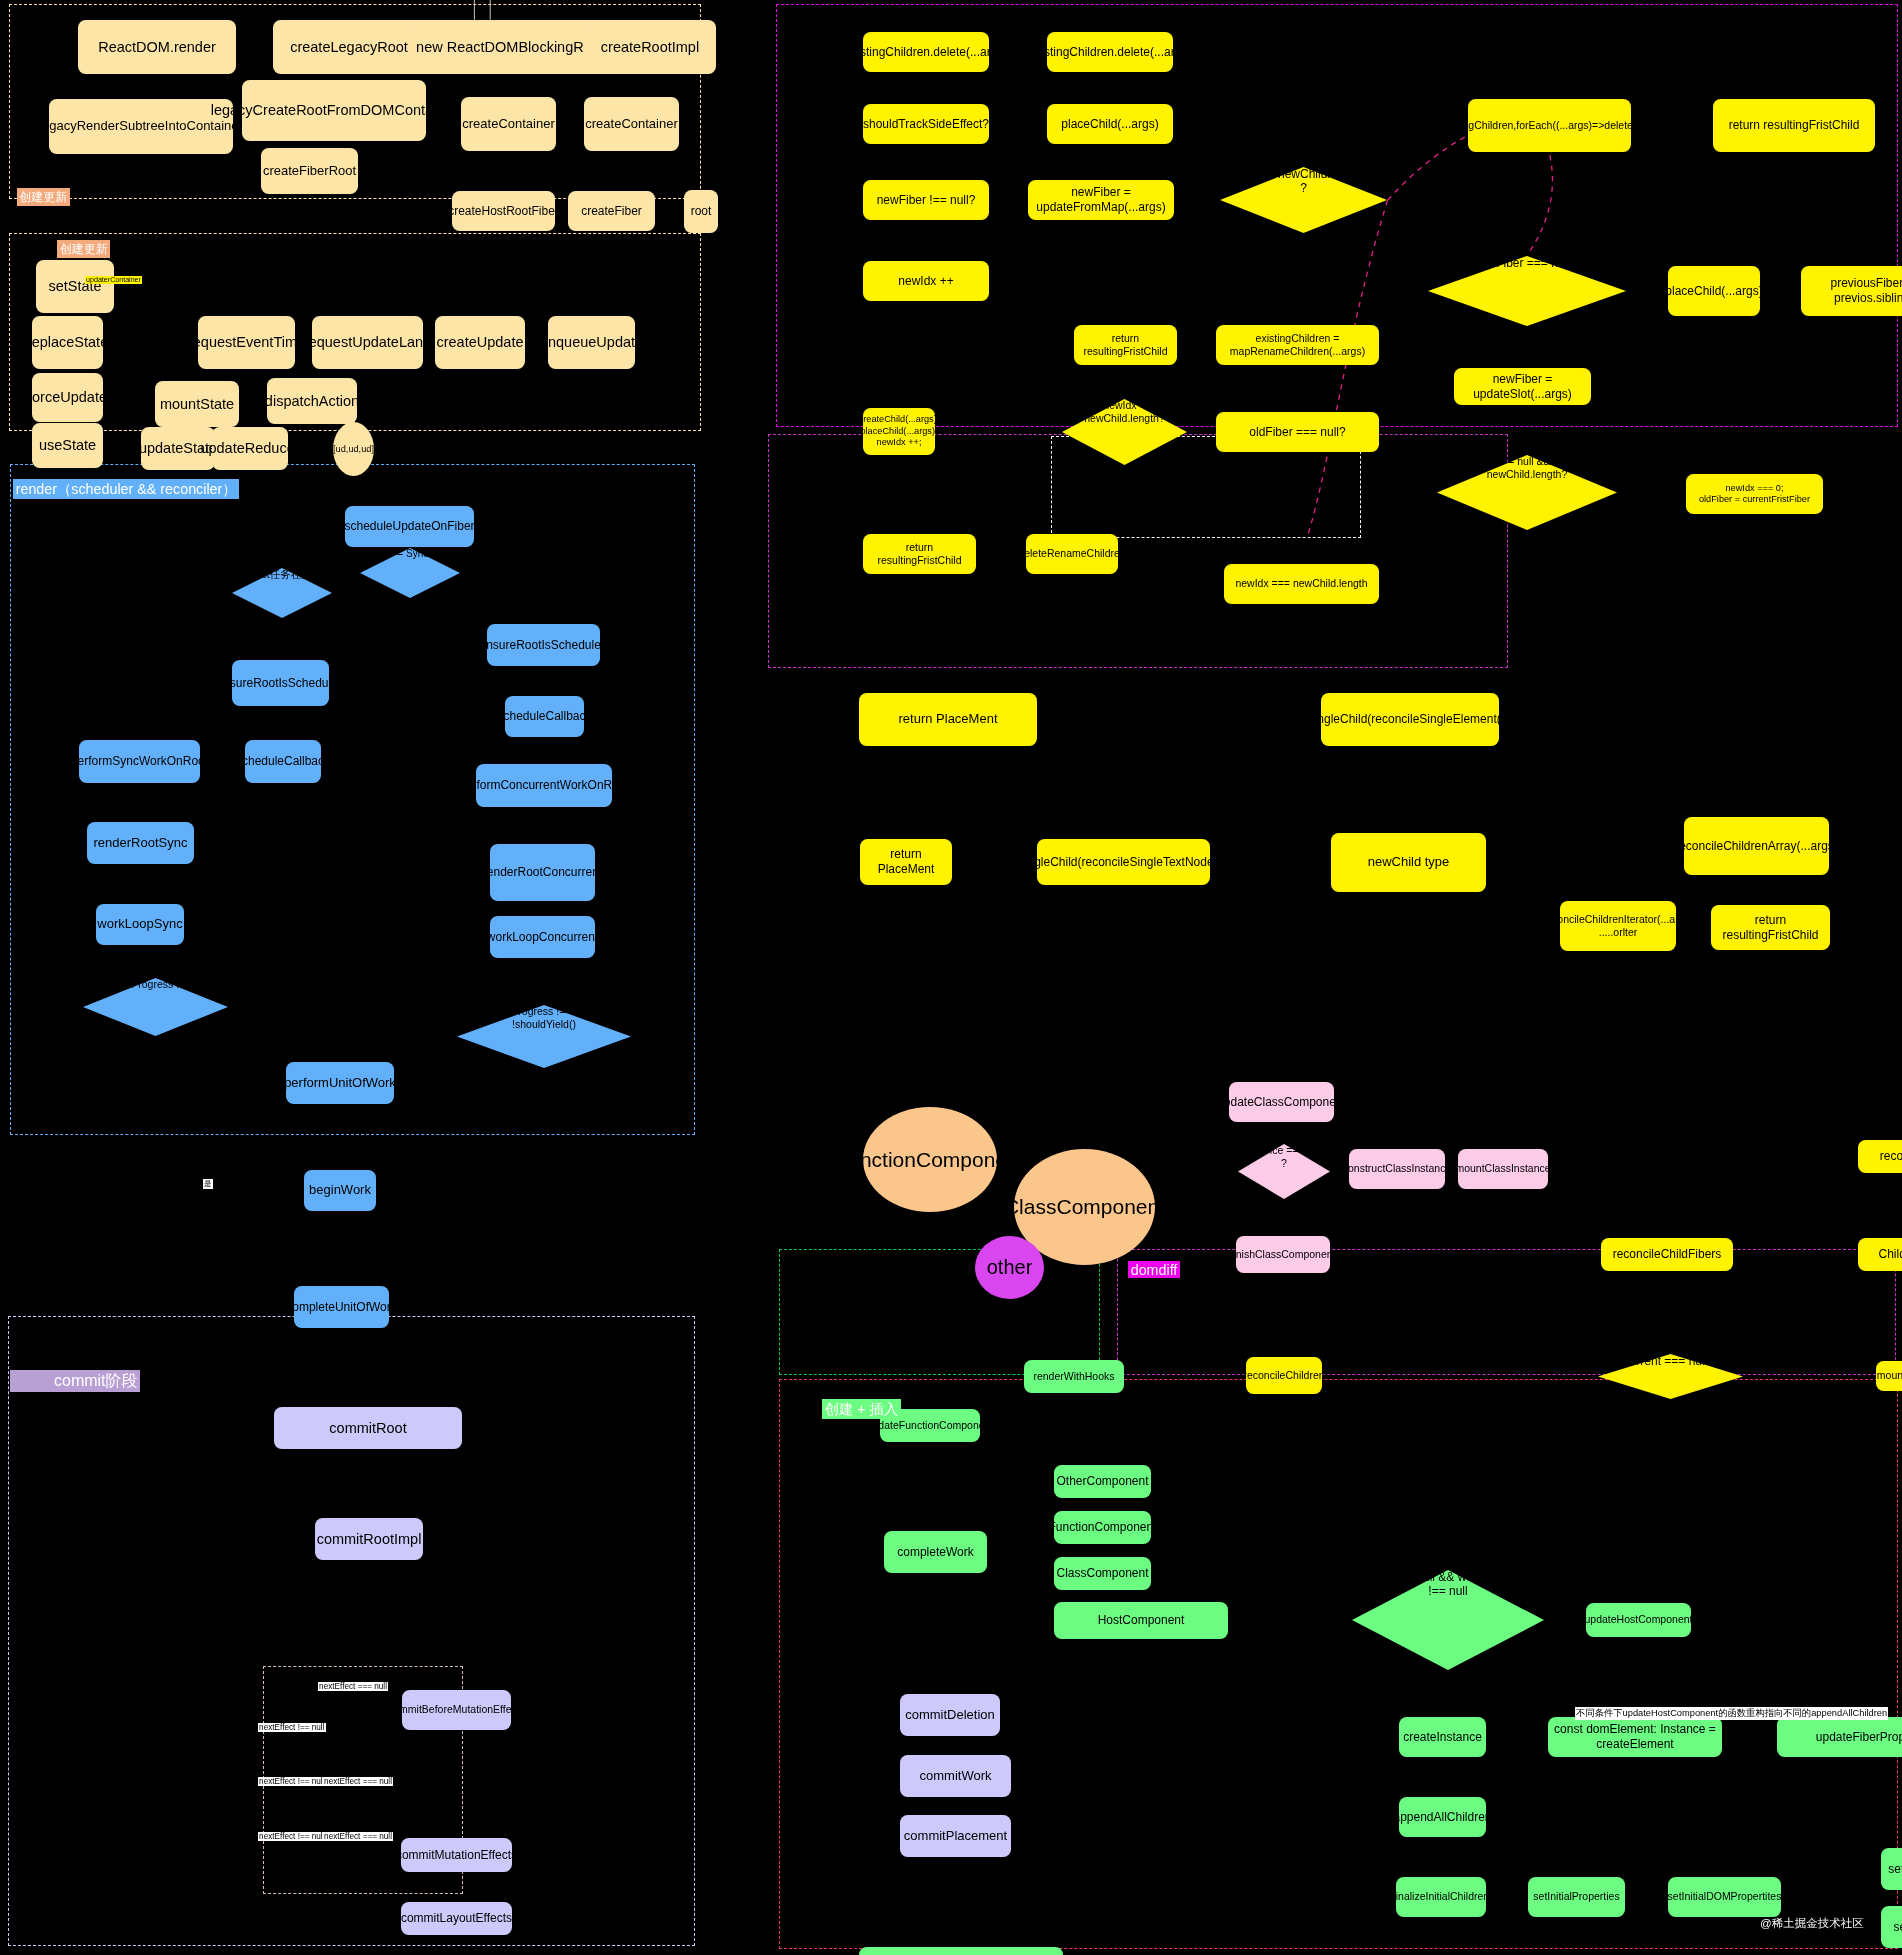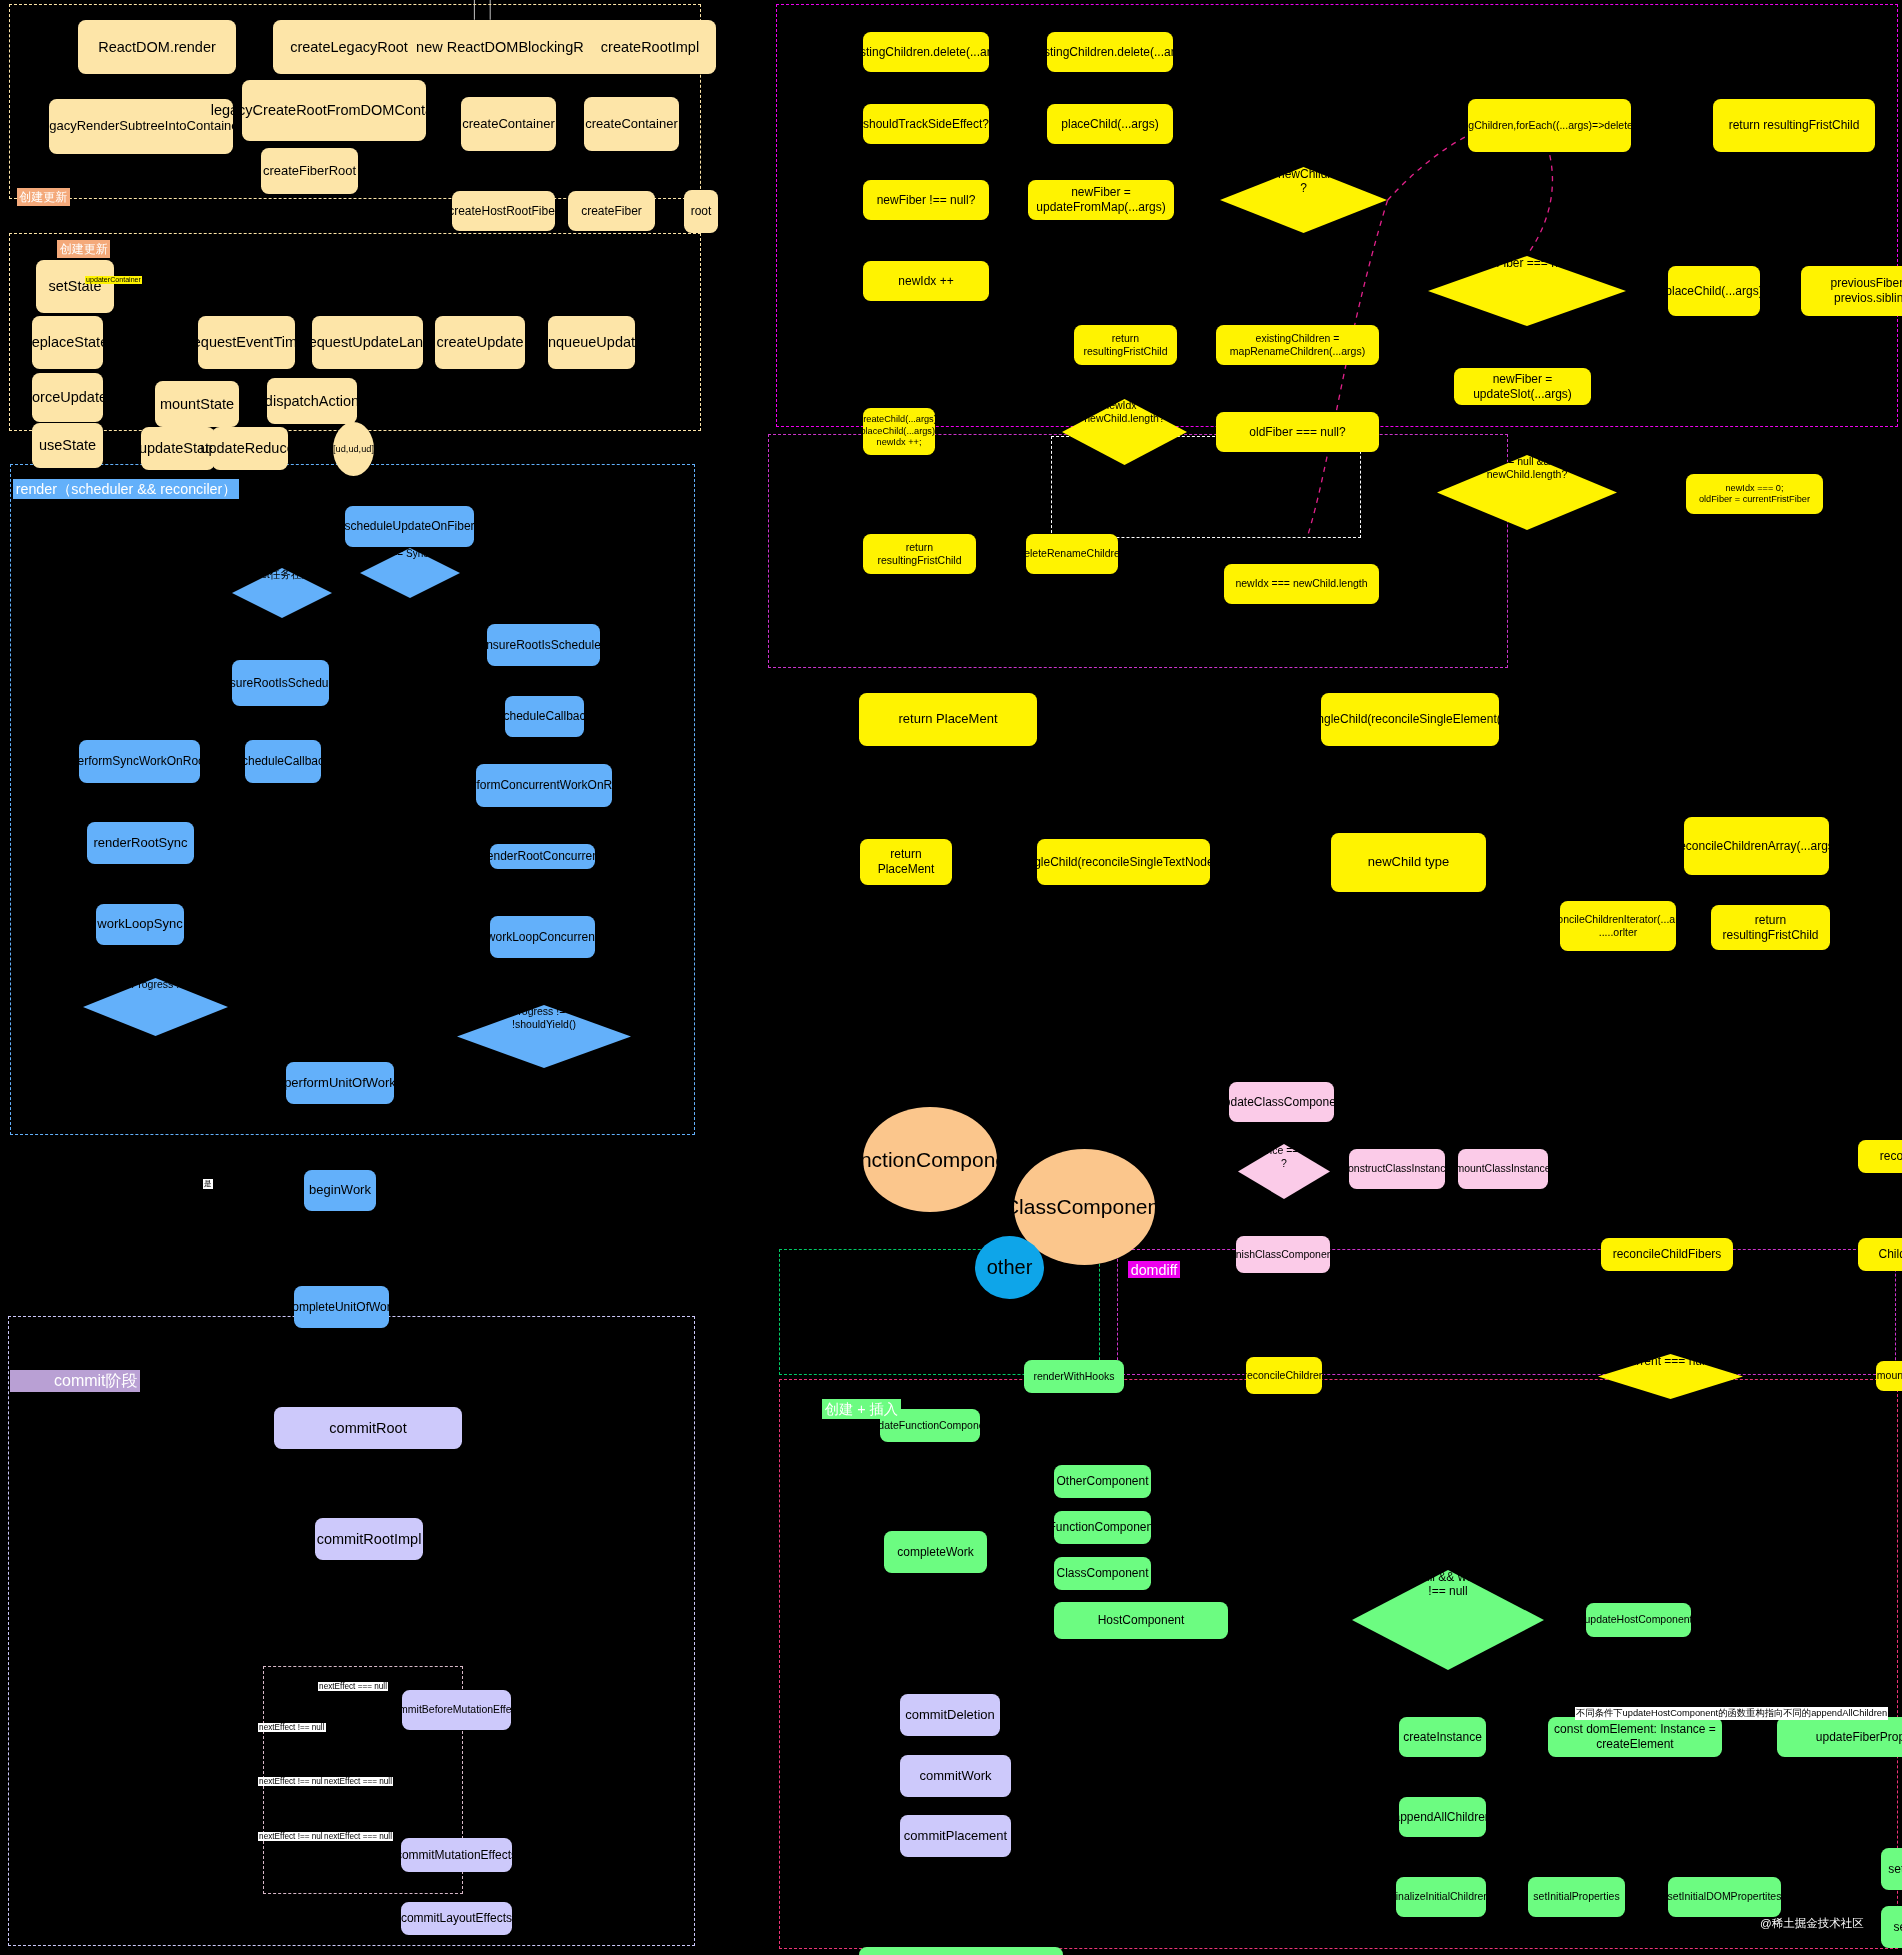--- a/index.html
+++ b/index.html
@@ -170,21 +170,21 @@
     <div class="node orange" style="left: 141px; top: 427px; width: 74px; height: 43px; font-size: 14.5px;">updateState</div>
     <div class="node orange" style="left: 212px; top: 427px; width: 76px; height: 43px; font-size: 14.5px;">updateReducer</div>
     <div class="node blue" style="left: 345px; top: 506px; width: 129px; height: 41px; font-size: 12px;">scheduleUpdateOnFiber</div>
     <div class="node blue" style="left: 487px; top: 624px; width: 113px; height: 42px; font-size: 12px;">ensureRootIsScheduled</div>
     <div class="node blue" style="left: 232px; top: 660px; width: 97px; height: 46px; font-size: 12px;">ensureRootIsScheduled</div>
     <div class="node blue" style="left: 505px; top: 696px; width: 79px; height: 41px; font-size: 12px;">scheduleCallback</div>
     <div class="node blue" style="left: 79px; top: 740px; width: 121px; height: 43px; font-size: 12px;">performSyncWorkOnRoot</div>
     <div class="node blue" style="left: 245px; top: 740px; width: 76px; height: 43px; font-size: 12px;">scheduleCallback</div>
     <div class="node blue" style="left: 476px; top: 764px; width: 136px; height: 43px; font-size: 12px;">performConcurrentWorkOnRoot</div>
     <div class="node blue" style="left: 87px; top: 822px; width: 107px; height: 42px; font-size: 13px;">renderRootSync</div>
-    <div class="node blue" style="left: 490px; top: 844px; width: 105px; height: 25px; font-size: 12px;">renderRootConcurrent</div>
+    <div class="node blue" style="left: 490px; top: 844px; width: 105px; height: 57px; font-size: 12px;">renderRootConcurrent</div>
     <div class="node blue" style="left: 96px; top: 904px; width: 88px; height: 41px; font-size: 13px;">workLoopSync</div>
     <div class="node blue" style="left: 490px; top: 916px; width: 105px; height: 42px; font-size: 12px;">workLoopConcurrent</div>
     <div class="node blue" style="left: 286px; top: 1062px; width: 108px; height: 42px; font-size: 13px;">performUnitOfWork</div>
     <div class="node blue" style="left: 304px; top: 1170px; width: 72px; height: 41px; font-size: 13px;">beginWork</div>
     <div class="node blue" style="left: 294px; top: 1286px; width: 95px; height: 42px; font-size: 12px;">completeUnitOfWork</div>
     <div class="node purple" style="left: 274px; top: 1407px; width: 188px; height: 42px; font-size: 14.5px;">commitRoot</div>
     <div class="node purple" style="left: 315px; top: 1518px; width: 108px; height: 42px; font-size: 14.5px;">commitRootImpl</div>
     <div class="node purple" style="left: 402px; top: 1690px; width: 109px; height: 40px; font-size: 10.5px;">commitBeforeMutationEffects</div>
     <div class="node purple" style="left: 401px; top: 1838px; width: 111px; height: 34px; font-size: 12px;">commitMutationEffects</div>
     <div class="node purple" style="left: 401px; top: 1902px; width: 111px; height: 33px; font-size: 12px;">commitLayoutEffects</div>
@@ -290,21 +290,21 @@
       <div class="dshape"></div>
       <div class="dtext">current === null ?</div>
     </div>
     <div class="diamond green" style="left: 1352px; top: 1570px; width: 192px; height: 100px; font-size: 12px;">
       <div class="dshape"></div>
       <div class="dtext">current !== null &amp;&amp; workInProgress !== null</div>
     </div>
     <div class="ellipse" style="left: 333px; top: 422px; width: 41px; height: 54px; font-size: 9.2px; background: rgb(253, 229, 168);">[ud,ud,ud]</div>
     <div class="ellipse" style="left: 863px; top: 1107px; width: 134px; height: 105px; font-size: 21px; background: rgb(251, 198, 140);">FunctionComponent</div>
     <div class="ellipse" style="left: 1014px; top: 1149px; width: 141px; height: 116px; font-size: 21px; background: rgb(251, 198, 140);">ClassComponent</div>
-    <div class="ellipse" style="left: 975px; top: 1236px; width: 69px; height: 63px; font-size: 20px; background: #0ea5e9;">other</div>
+    <div class="ellipse" style="left: 975px; top: 1236px; width: 69px; height: 63px; font-size: 20px; background: #d946ef;">other</div>
     <div class="tag orange-tag" style="left: 16.5px; top: 188px; font-size: 12px;">创建更新</div>
     <div class="tag orange-tag" style="left: 57px; top: 240px; font-size: 12px;">创建更新</div>
     <div class="tag blue-tag" style="left: 13px; top: 479px; font-size: 14.3px;">render（scheduler &amp;&amp; reconciler）</div>
     <div class="tag purple-tag" style="left: 10px; top: 1370px; font-size: 16px; padding-left: 44px;">commit阶段</div>
     <div class="tag magenta-tag" style="left: 1128px; top: 1261px; font-size: 14.3px;">domdiff</div>
     <div class="tag green-tag" style="left: 822px; top: 1399px; font-size: 14.3px;">创建 + 插入</div>
     <div class="label-chip" style="left: 85px; top: 276px; font-size: 7.1px;">updaterContainer</div>
     <div class="label-white" style="left: 318px; top: 1682px; font-size: 8.2px;">nextEffect === null</div>
     <div class="label-white" style="left: 258px; top: 1723px; font-size: 8.2px;">nextEffect !== null</div>
     <div class="label-white" style="left: 258px; top: 1777px; font-size: 8.2px;">nextEffect !== null</div>

